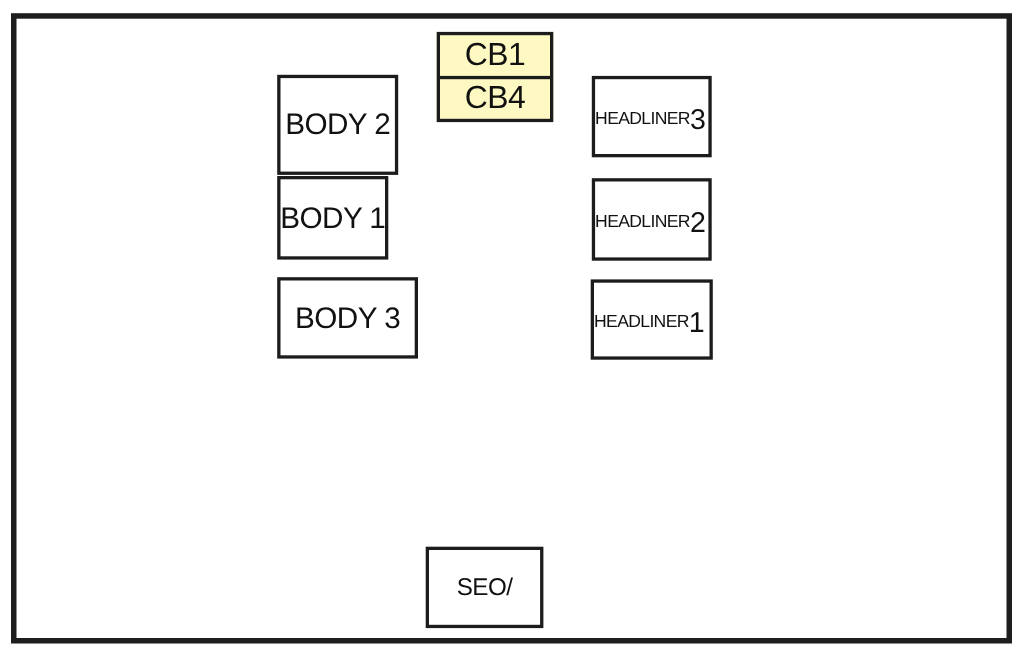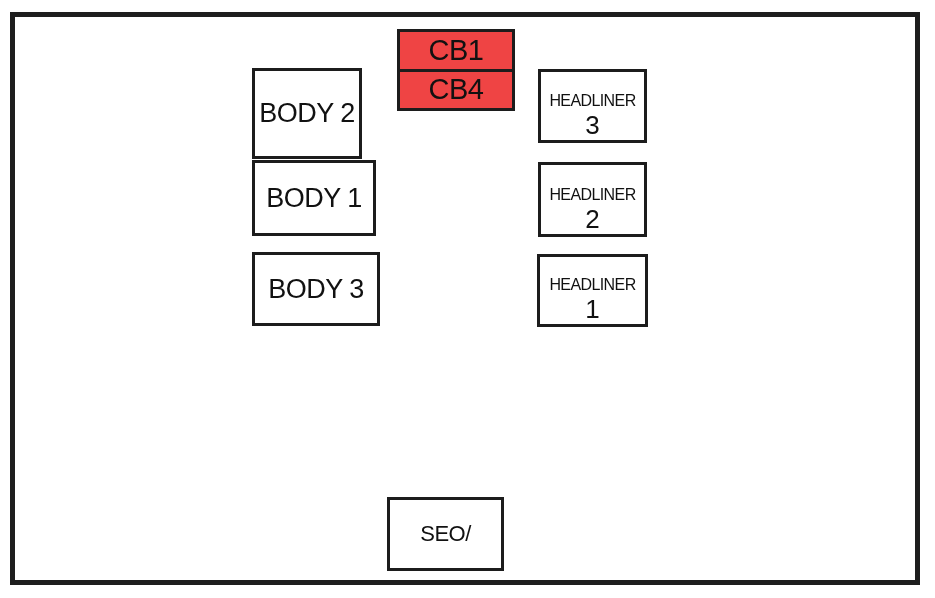--- a/index.html
+++ b/index.html
@@ -34,71 +34,70 @@
     align-items: center;
     justify-content: center;
   }
   
   .body-box {
     font-size: 27px;
     letter-spacing: -0.5px;
     white-space: nowrap;
   }
   #body-2 { left: 252px; top: 68px;  width: 110px; height: 91px; }
-  #body-1 { left: 252px; top: 160px; width: 124px; height: 76px; }
+  #body-1 { left: 252px; top: 160px; width: 101px; height: 76px; }
   #body-3 { left: 252px; top: 252px; width: 128px; height: 74px; }
 
   
   .cb-stack {
     position: absolute;
     left: 397px;
     top: 29px;
-    width: 118px;
+    width: 106px;
     border: 3px solid #1c1c1c;
     box-sizing: border-box;
-    background: #ef4444;
+    background: #fef9c3;
   }
   .cb-cell {
     height: 36.5px;
     border-bottom: 3px solid #1c1c1c;
     display: flex;
     align-items: center;
     justify-content: center;
     font-size: 29px;
     letter-spacing: -0.5px;
   }
   .cb-cell:last-child {
     border-bottom: none;
   }
 
   
   .headliner-box {
-    flex-direction: column;
-    justify-content: flex-end;
+    justify-content: flex-start;
     padding-top: 4px;
   }
   #headliner-3 { left: 538px; top: 69px;  width: 109px; height: 74px; }
   #headliner-2 { left: 538px; top: 162px; width: 109px; height: 75px; }
   #headliner-1 { left: 537px; top: 254px; width: 111px; height: 73px; }
   .hl-title {
     font-size: 16px;
     letter-spacing: -0.6px;
     line-height: 19px;
     white-space: nowrap;
   }
   .hl-number {
     font-size: 26px;
     line-height: 30px;
   }
 
   
   #seo-upfitter {
     left: 387px;
     top: 497px;
-    width: 117px;
+    width: 107px;
     height: 74px;
     flex-direction: column;
     font-size: 22px;
     line-height: 26px;
     letter-spacing: -0.5px;
     white-space: nowrap;
   }
 </style>
 </head>
 <body>

